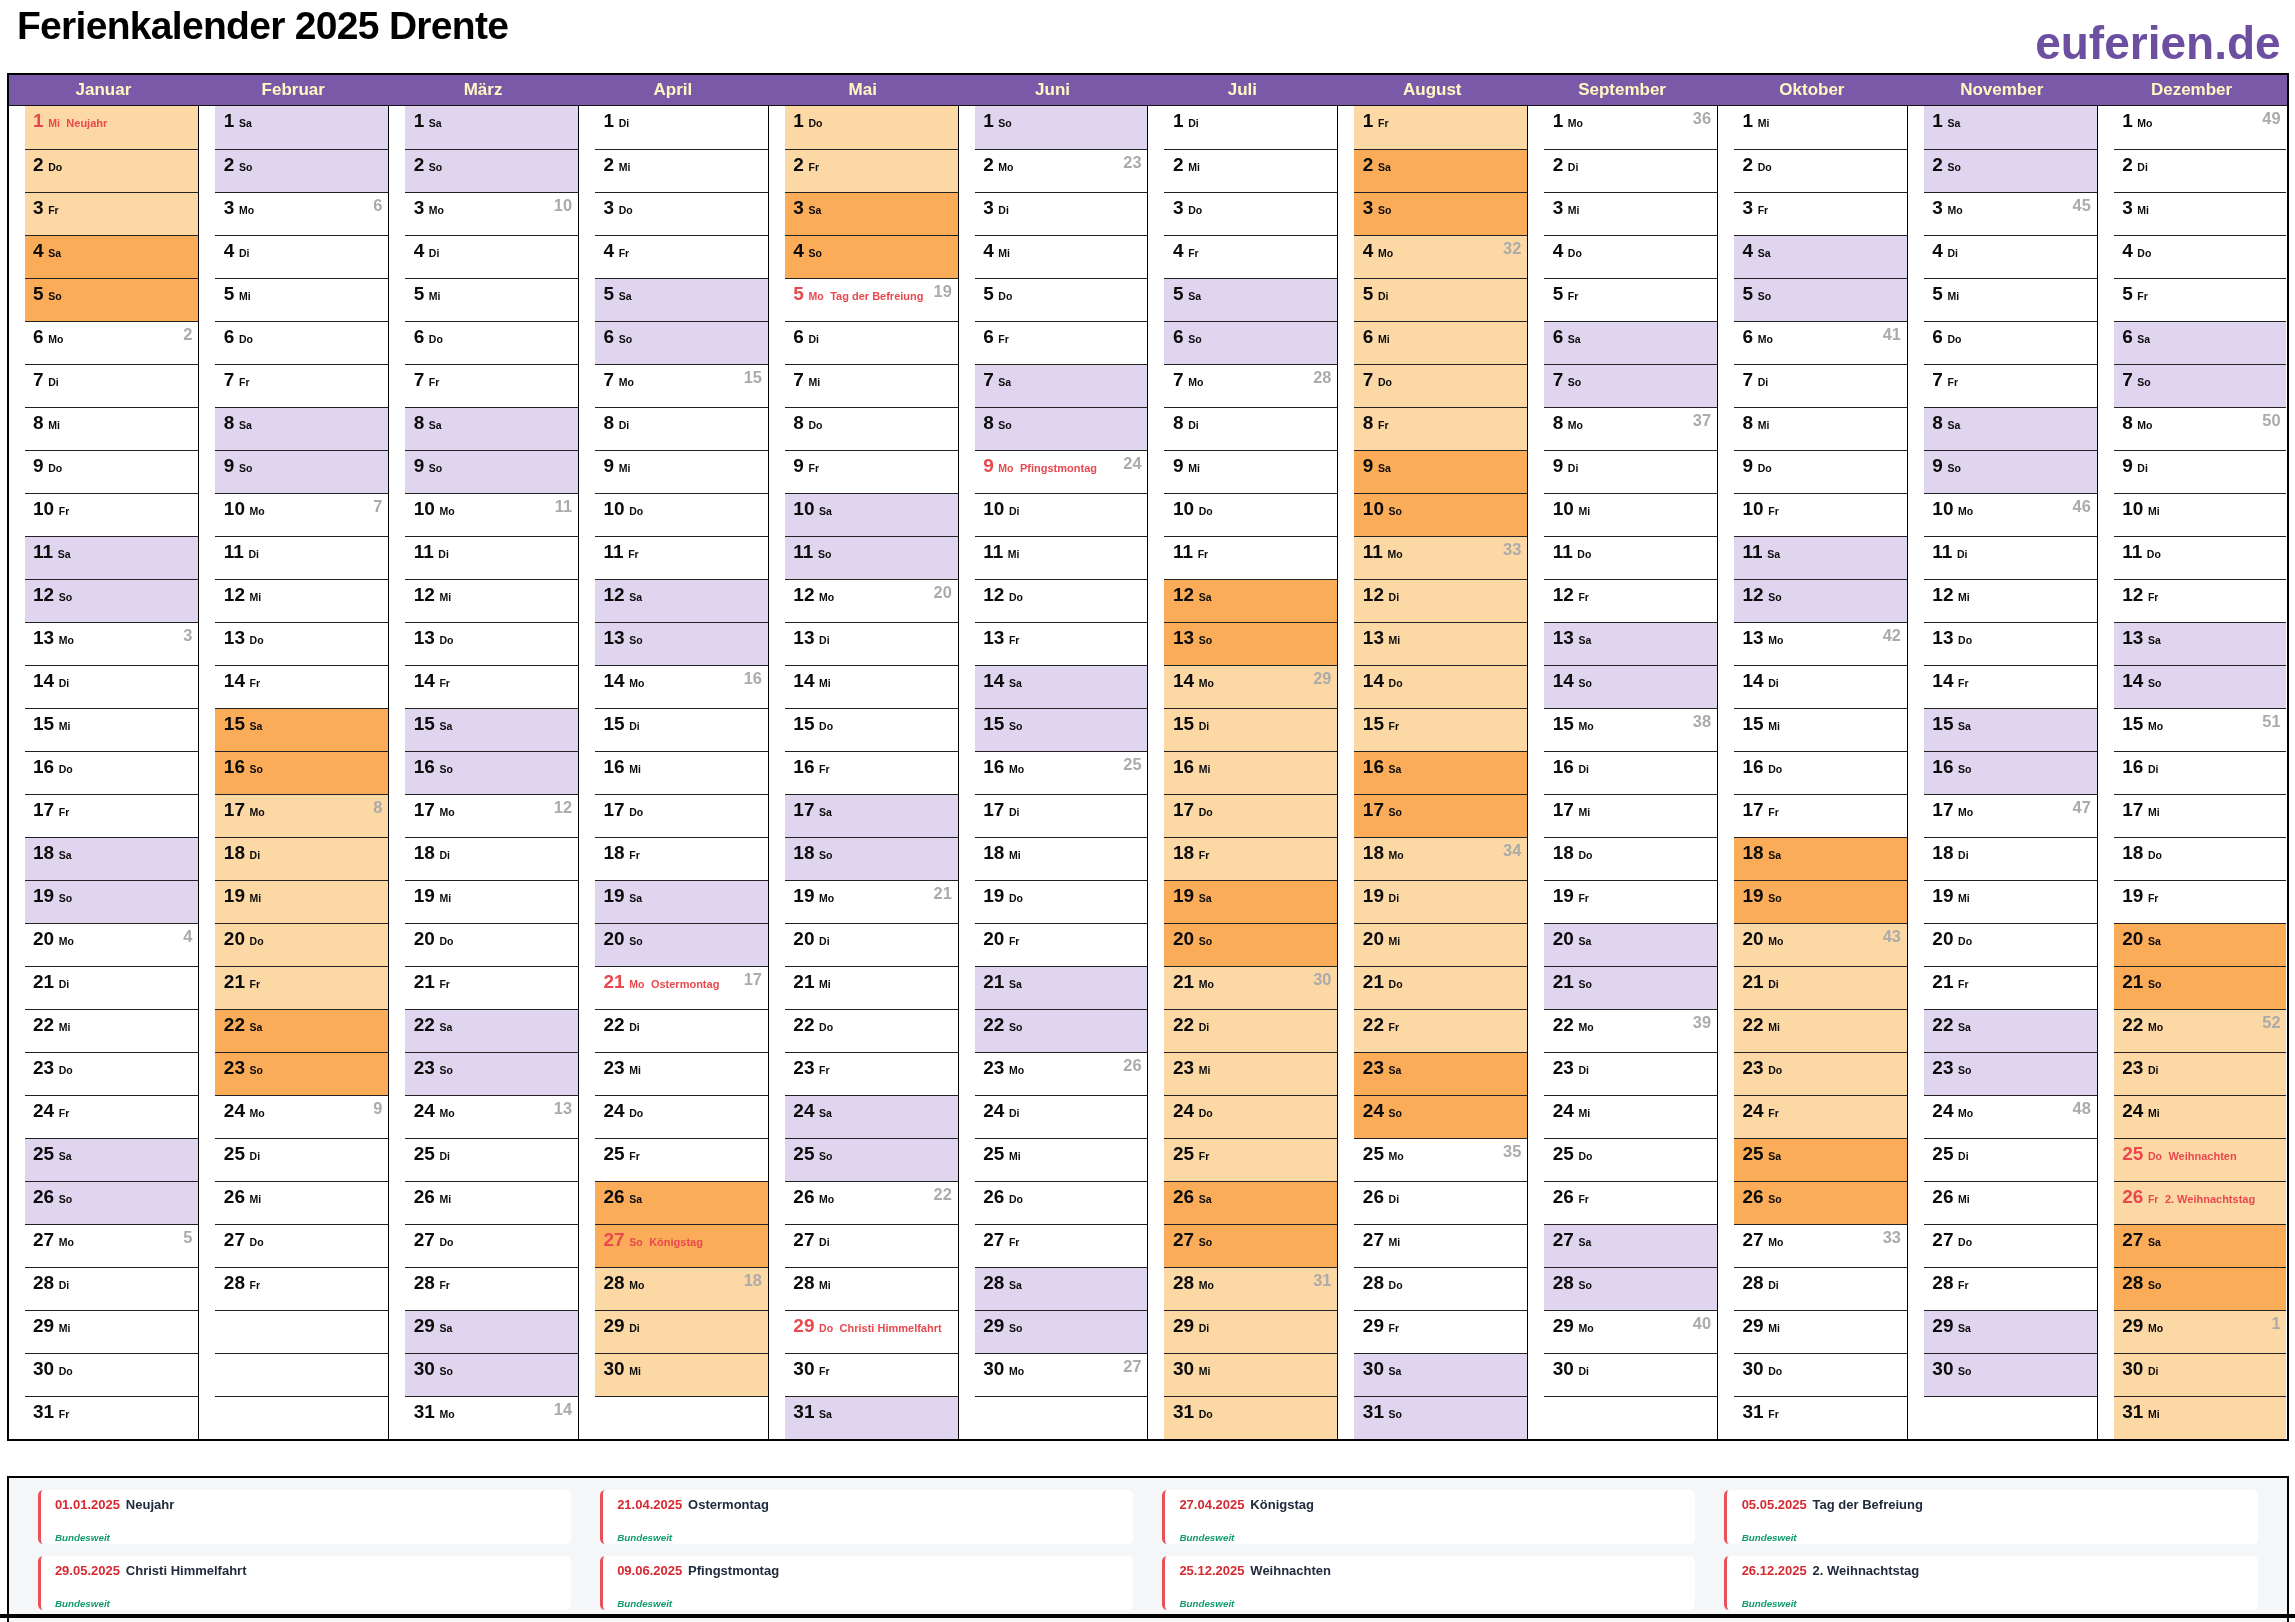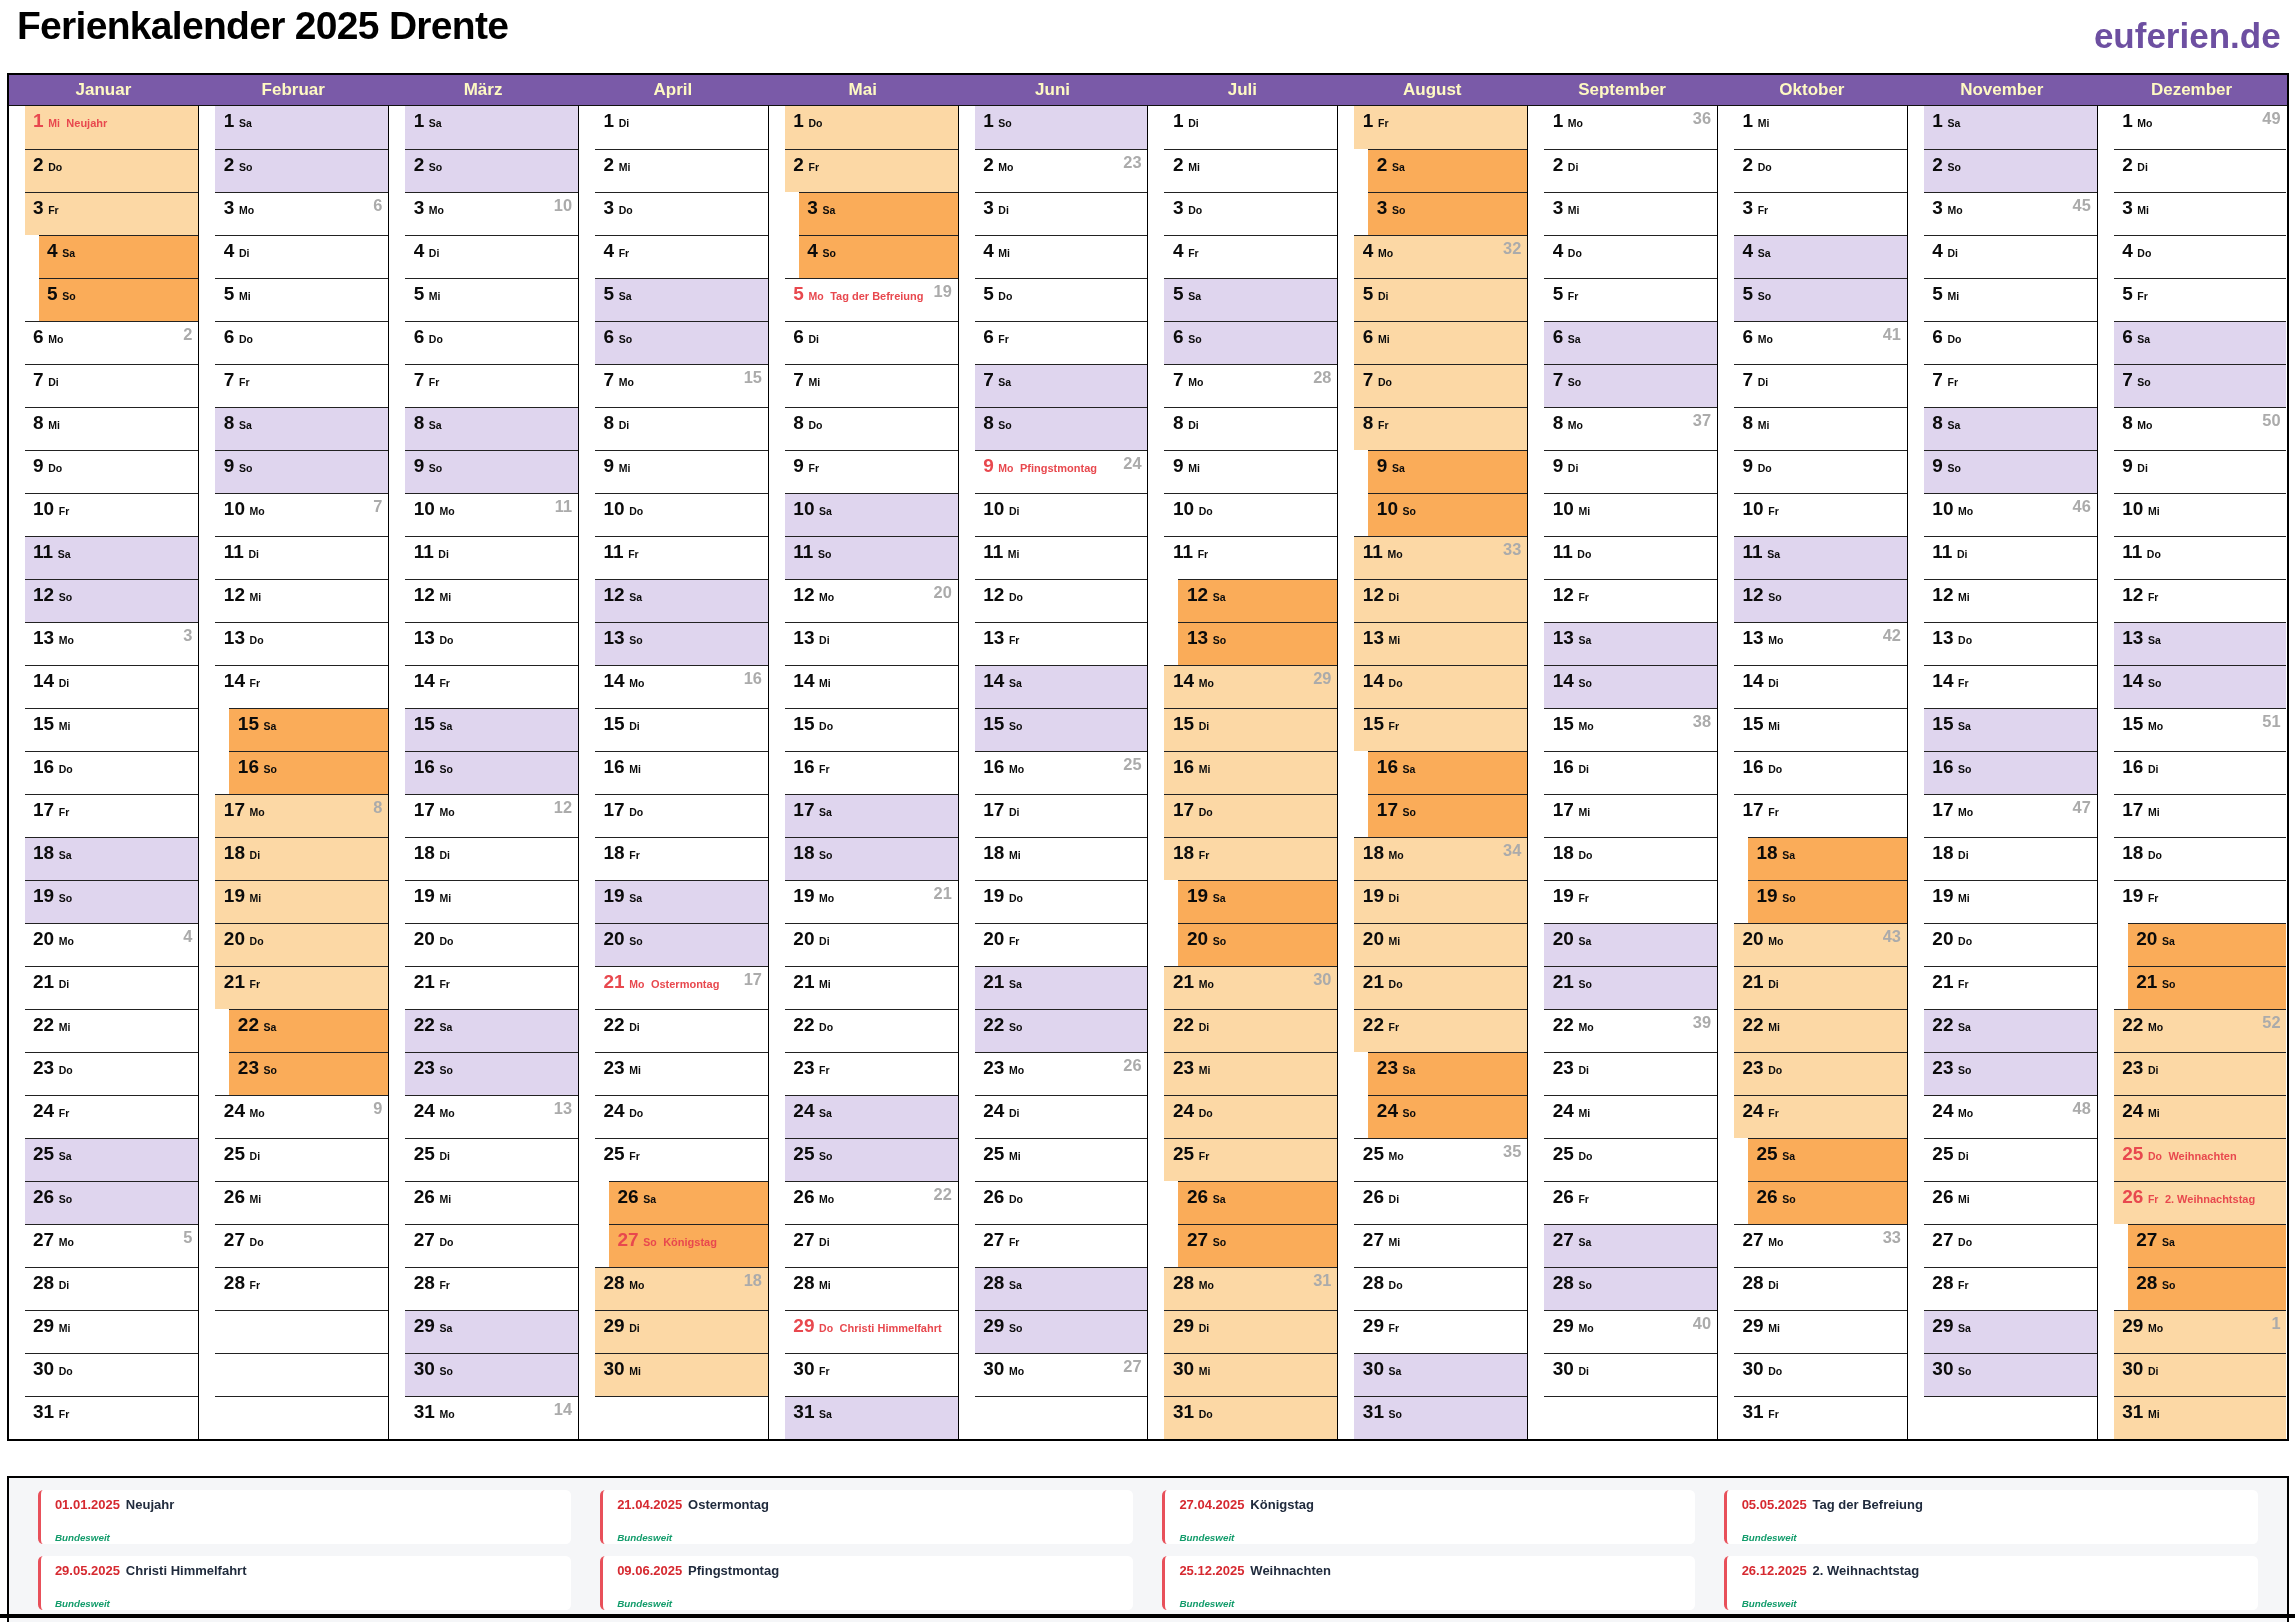--- a/index.html
+++ b/index.html
@@ -8,32 +8,32 @@
     --datered:#D62930; --navy:#202B3D; --green:#129C6B; --barred:#E8505A;
   }
   *{box-sizing:border-box;}
   html,body{margin:0;padding:0;}
   body{
     width:2295px;height:1623px;position:relative;background:#fff;
     font-family:"Liberation Sans",sans-serif;overflow:hidden;
   }
   .header-bar{position:relative;height:88px;}
   .page-title{position:absolute;left:17px;top:3.9px;margin:0;font-size:39px;font-weight:bold;color:#000;letter-spacing:-0.7px;}
-  .logo{position:absolute;right:14.4px;top:15.7px;font-size:35px;font-weight:bold;color:var(--logo);cursor:pointer;}
+  .logo{position:absolute;right:14.4px;top:15.7px;font-size:46px;font-weight:bold;color:var(--logo);cursor:pointer;}
   .calendar{position:absolute;left:6.5px;right:6.5px;top:73px;border:2px solid #000;background:#fff;}
   .month-headers{display:grid;grid-template-columns:repeat(12,1fr);height:31px;background:var(--purple);border-bottom:1.3px solid #111;}
   .month-header{display:flex;align-items:center;justify-content:center;color:#fef9c3;font-size:17px;font-weight:bold;}
   .months{display:grid;grid-template-columns:repeat(12,1fr);}
   .month-col{border-left:1.3px solid #000;padding-left:16px;}
   .month-col:first-child{border-left:none;}
   .cell{height:43px;border-top:0.7px solid #222;position:relative;padding:3.9px 6.5px 0 8.5px;background:#fff;white-space:nowrap;overflow:hidden;}
   .month-col .cell:first-child{border-top:none;}
   .c-we{background:var(--weekend);}
   .c-v{background:var(--vac);}
-  .c-vw{background:var(--vacwe);margin-left:14px;}
+  .c-vw{background:var(--vacwe);}
   .dnum{font-size:19px;font-weight:bold;color:#0b0b0b;}
   .dw{font-size:10.5px;font-weight:bold;color:#0b0b0b;margin-left:4.6px;}
   .hname{font-size:11px;font-weight:bold;margin-left:6.5px;}
   .hol .dnum,.hol .dw,.hol .hname{color:var(--red);}
   .wk{position:absolute;right:5.9px;top:2.6px;font-size:16.4px;font-weight:bold;color:var(--wkgray);}
   .legend{
     position:absolute;left:6.5px;right:6.5px;top:1476px;height:148px;
     border:2px solid #000;background:var(--legendbg);
     padding:11.8px 29px;display:grid;grid-template-columns:repeat(4,1fr);
     column-gap:29px;row-gap:11.8px;

